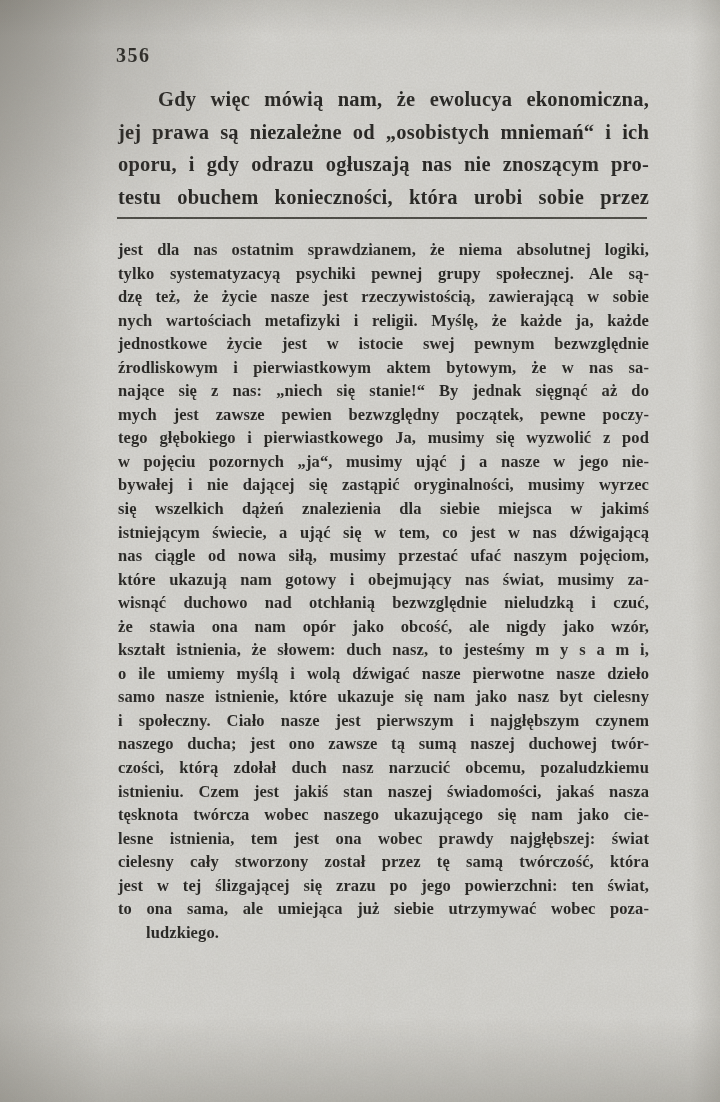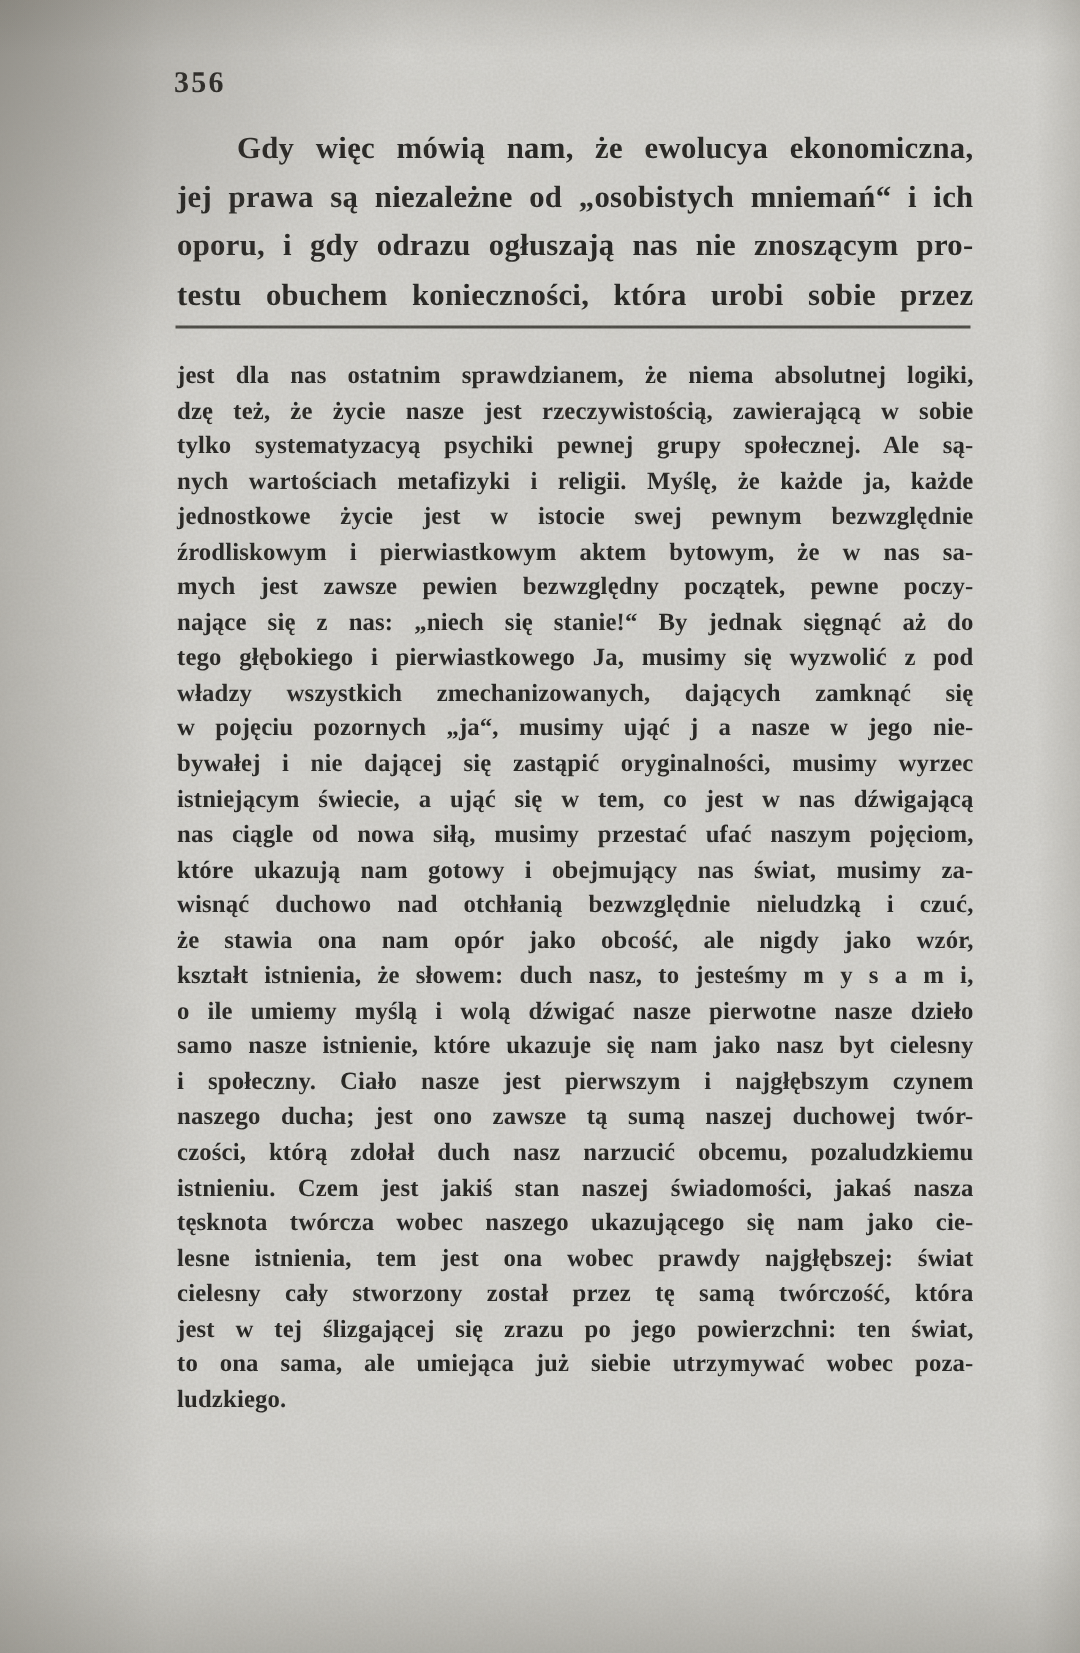--- a/index.html
+++ b/index.html
@@ -30,21 +30,21 @@
     background:#45443f;
   }
   .footnote {
     position:absolute; left:118px; top:238px; width:531px;
     font-size:16.5px; font-weight:700; letter-spacing:0.1px;
   }
   .footnote .line {
     line-height:23.55px; white-space:nowrap;
     text-align:justify; text-align-last:justify;
   }
-  .footnote .line:last-child { text-align-last:left; }
+  .footnote .line:last-child { text-align-last:left;margin-left:28px; }
 
   
   .overlay { position:absolute; pointer-events:none; }
   .corner-tl { left:0; top:0; width:280px; height:260px;
     background:radial-gradient(circle at 0 0, rgba(70,66,58,0.34), rgba(70,66,58,0) 70%); }
   .edge-left { left:0; top:0; bottom:0; width:105px;
     background:linear-gradient(to right, rgba(86,82,72,0.26), rgba(86,82,72,0)); }
   .edge-top { left:0; right:0; top:0; height:36px;
     background:linear-gradient(to bottom, rgba(90,86,76,0.15), rgba(90,86,76,0)); }
   .edge-right { right:0; top:0; bottom:0; width:30px;
@@ -64,31 +64,31 @@
       <div class="line">Gdy więc mówią nam, że ewolucya ekonomiczna,</div>
       <div class="line">jej prawa są niezależne od „osobistych mniemań“ i ich</div>
       <div class="line">oporu, i gdy odrazu ogłuszają nas nie znoszącym pro-</div>
       <div class="line">testu obuchem konieczności, która urobi sobie przez</div>
     </div>
 
   <div class="rule"></div>
 
   <div class="footnote">
       <div class="line">jest dla nas ostatnim sprawdzianem, że niema absolutnej logiki,</div>
+      <div class="line">tylko systematyzacyą psychiki pewnej grupy społecznej. Ale są-</div>
       <div class="line">dzę też, że życie nasze jest rzeczywistością, zawierającą w sobie</div>
-      <div class="line">tylko systematyzacyą psychiki pewnej grupy społecznej. Ale są-</div>
       <div class="line">nych wartościach metafizyki i religii. Myślę, że każde ja, każde</div>
       <div class="line">jednostkowe życie jest w istocie swej pewnym bezwzględnie</div>
       <div class="line">źrodliskowym i pierwiastkowym aktem bytowym, że w nas sa-</div>
+      <div class="line">nające się z nas: „niech się stanie!“ By jednak sięgnąć aż do</div>
       <div class="line">mych jest zawsze pewien bezwzględny początek, pewne poczy-</div>
-      <div class="line">nające się z nas: „niech się stanie!“ By jednak sięgnąć aż do</div>
       <div class="line">tego głębokiego i pierwiastkowego Ja, musimy się wyzwolić z pod</div>
-      <div class="line">władzy wszystkich zmechanizowanych, dających zamknąć się</div>
       <div class="line">w pojęciu pozornych „ja“, musimy ująć j a nasze w jego nie-</div>
       <div class="line">bywałej i nie dającej się zastąpić oryginalności, musimy wyrzec</div>
+      <div class="line">się wszelkich dążeń znalezienia dla siebie miejsca w jakimś</div>
       <div class="line">istniejącym świecie, a ująć się w tem, co jest w nas dźwigającą</div>
       <div class="line">nas ciągle od nowa siłą, musimy przestać ufać naszym pojęciom,</div>
       <div class="line">które ukazują nam gotowy i obejmujący nas świat, musimy za-</div>
       <div class="line">wisnąć duchowo nad otchłanią bezwzględnie nieludzką i czuć,</div>
       <div class="line">że stawia ona nam opór jako obcość, ale nigdy jako wzór,</div>
       <div class="line">kształt istnienia, że słowem: duch nasz, to jesteśmy m y  s a m i,</div>
       <div class="line">o ile umiemy myślą i wolą dźwigać nasze pierwotne nasze dzieło</div>
       <div class="line">samo nasze istnienie, które ukazuje się nam jako nasz byt cielesny</div>
       <div class="line">i społeczny.  Ciało nasze jest pierwszym i najgłębszym czynem</div>
       <div class="line">naszego ducha; jest ono zawsze tą sumą naszej duchowej twór-</div>

